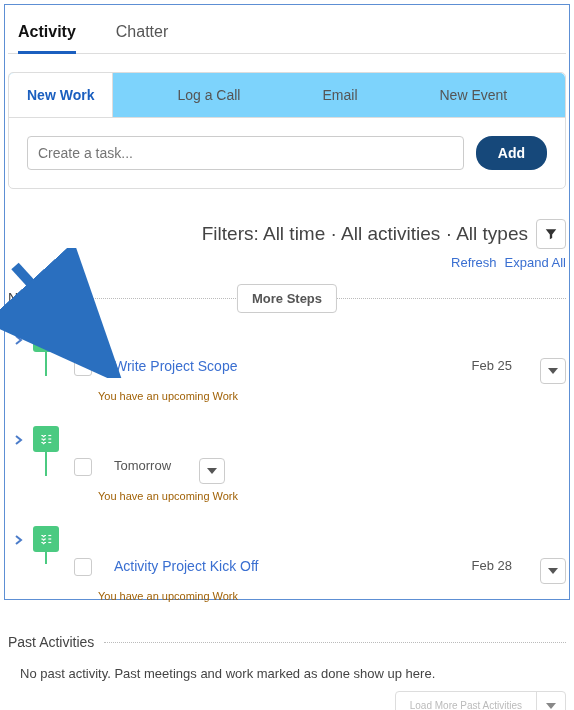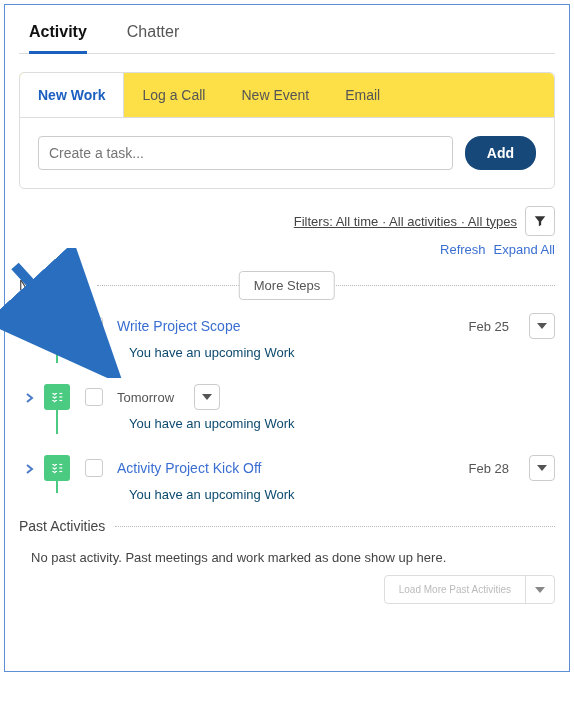--- a/index.html
+++ b/index.html
@@ -6,23 +6,23 @@
     body {
       font-family: -apple-system, BlinkMacSystemFont, "Segoe UI", Arial, sans-serif;
       background: #fff;
       width: 574px;
       height: 710px;
       position: relative;
     }
     .outer {
       border: 1px solid #5d8fd4;
       width: 566px;
-      height: 668px;
+      height: 596px;
       margin: 4px;
-      padding: 12px 14px;
+      padding: 12px 3px;
       position: relative;
     }
     .top-tabs {
       display: flex;
       border-bottom: 1px solid #ddd;
       gap: 40px;
       padding-left: 10px;
       margin-bottom: 18px;
     }
     .top-tab {
@@ -42,23 +42,24 @@
       left: 0; right: 0; bottom: -1px;
       height: 3px;
       background: #1b5fbf;
     }
     .card {
       border: 1px solid #ddd;
       border-radius: 5px;
     }
     .inner-tabs {
       display: flex;
-      background: #fde047;
+      background: #7dd3fc;
       border-bottom: 1px solid #ddd;
       border-radius: 5px 5px 0 0;
+      gap: 46px;
     }
     .inner-tab {
       padding: 14px 18px;
       font-size: 14px;
       color: #555;
       cursor: pointer;
     }
     .inner-tab.active {
       background: #fff;
       color: #1b5fbf;
@@ -87,24 +88,23 @@
       padding: 0 22px;
       font-size: 14px;
       font-weight: 600;
       cursor: pointer;
     }
     .filters-row {
       display: flex;
       justify-content: flex-end;
       align-items: center;
       gap: 8px;
-      margin-top: 17px;
-      font-size: 13px;
+      margin-top: 30px;
+      font-size: 19px;
       color: #444;
-      text-decoration: underline;
     }
     .filter-btn {
       border: 1px solid #ccc;
       border-radius: 4px;
       width: 30px;
       height: 30px;
       display: flex;
       align-items: center;
       justify-content: center;
       cursor: pointer;
@@ -139,20 +139,21 @@
       border-radius: 4px;
       background: #fff;
       padding: 6px 14px;
       font-size: 13px;
       color: #555;
       cursor: pointer;
       position: absolute;
       left: 50%;
       transform: translateX(-50%);
       z-index: 2;
+      font-weight: bold;
     }
     .timeline {
       margin-top: 20px;
       padding-left: 6px;
     }
     .timeline-item {
       display: flex;
       align-items: flex-start;
       position: relative;
       padding-bottom: 24px;
@@ -188,22 +189,22 @@
       bottom: -24px;
       width: 2px;
       background: #4bca81;
     }
     .tl-content {
       flex: 1;
       padding-left: 14px;
     }
     .tl-top {
       display: flex;
-      align-items: center;
-      gap: 14px;
+      gap: 22px;
+      margin-top: 32px;
     }
     .checkbox {
       width: 18px;
       height: 18px;
       border: 1.5px solid #ccc;
       border-radius: 3px;
       cursor: pointer;
       flex-shrink: 0;
     }
     .tl-title {
@@ -222,24 +223,24 @@
       border-radius: 4px;
       width: 26px;
       height: 26px;
       display: flex;
       align-items: center;
       justify-content: center;
       cursor: pointer;
       flex-shrink: 0;
     }
     .tl-sub {
-      font-size: 13px;
-      color: #0c4a6e;
+      font-size: 11px;
+      color: #a16207;
       margin-top: 6px;
-      margin-left: 44px;
+      margin-left: 24px;
     }
     .no-past {
       font-size: 13px;
       color: #444;
       margin-top: 16px;
       margin-left: 12px;
     }
     .load-more-row {
       display: flex;
       justify-content: flex-end;
@@ -280,22 +281,22 @@
 
   <div class="top-tabs">
     <div class="top-tab active">Activity</div>
     <div class="top-tab">Chatter</div>
   </div>
 
   <div class="card">
     <div class="inner-tabs">
       <div class="inner-tab active">New Work</div>
       <div class="inner-tab">Log a Call</div>
+      <div class="inner-tab">Email</div>
       <div class="inner-tab">New Event</div>
-      <div class="inner-tab">Email</div>
     </div>
     <div class="task-row">
       <input class="task-input" placeholder="Create a task..." style="">
       <button class="add-btn">Add</button>
     </div>
   </div>
 
   <div class="filters-row">
     <span>Filters: All time · All activities · All types</span>
     <div class="filter-btn">
@@ -408,21 +409,21 @@
                 <path d="M0 0l5 6 5-6z"></path>
               </svg>
           </div>
         </div>
         <div class="tl-sub">You have an upcoming Work</div>
       </div>
     </div>
 
   </div>
 
-  <div class="section-header" style="margin-top:4px">
+  <div class="section-header" style="margin-top:20px">
     <span class="section-title">Past Activities</span>
     <div class="section-line"></div>
   </div>
 
   <div class="no-past">No past activity. Past meetings and work marked as done show up here.</div>
 
   <div class="load-more-row">
     <div class="load-more">
       <div class="load-more-btn">Load More Past Activities</div>
       <div class="load-more-dd">

